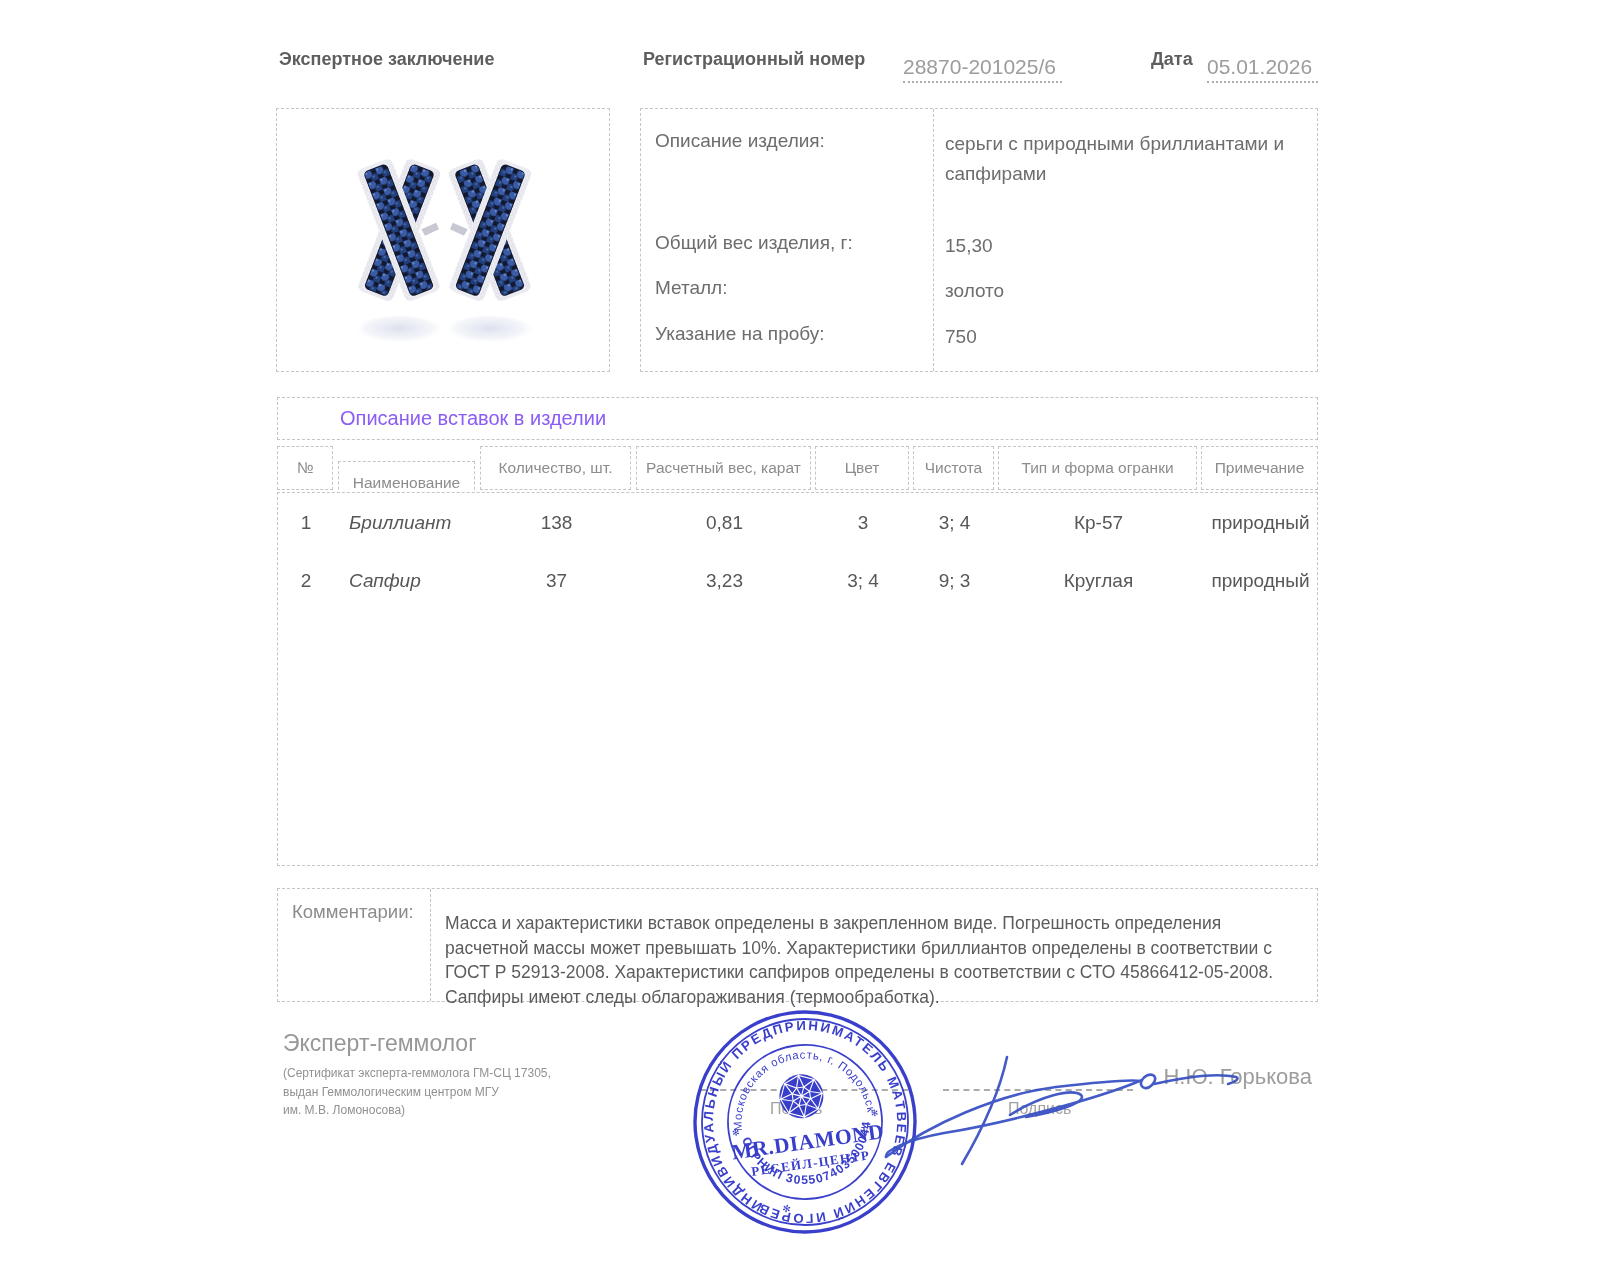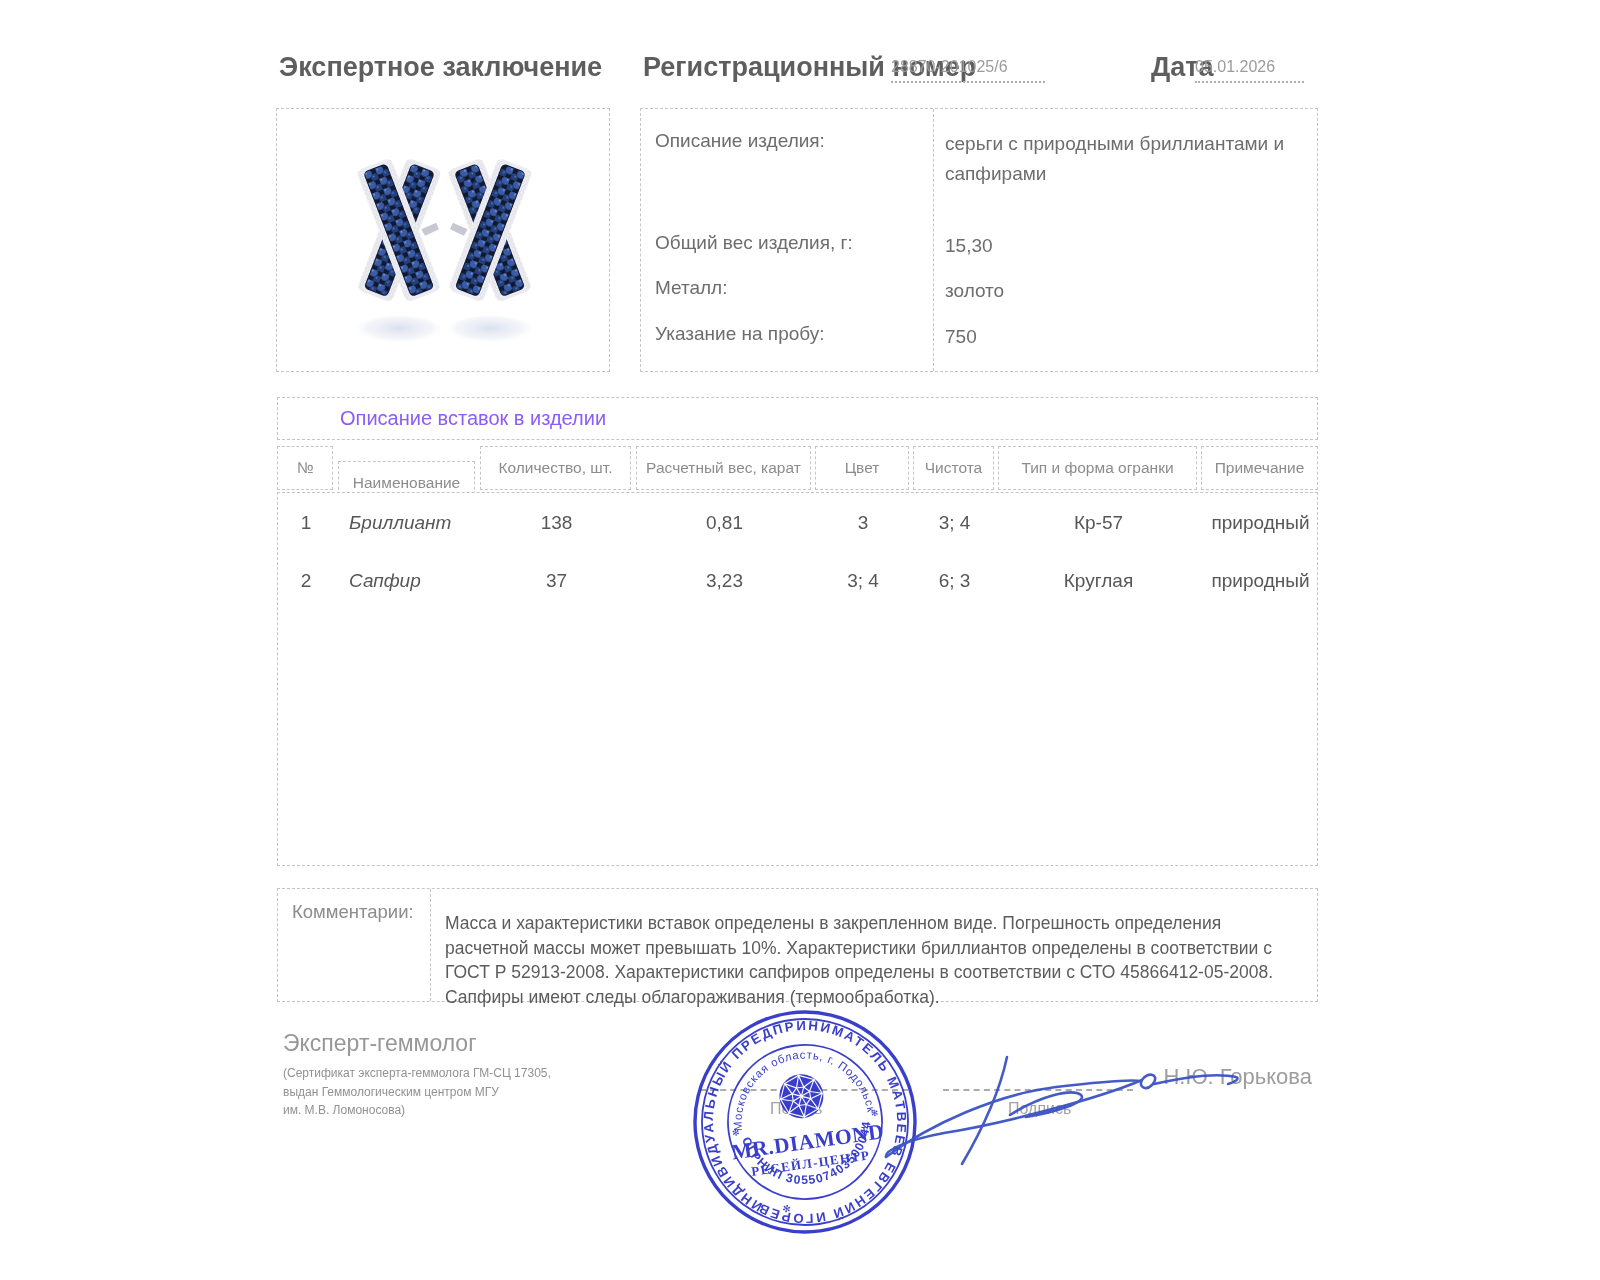--- a/index.html
+++ b/index.html
@@ -1,23 +1,23 @@
 <!DOCTYPE html>
 <html><head>
 <meta charset="utf-8">
 <style>
   html,body{margin:0;padding:0;background:#fff;}
   .page{position:relative;width:1600px;height:1280px;background:#ffffff;
         font-family:"Liberation Sans",sans-serif;overflow:hidden;}
   .dashed{position:absolute;border:1px dashed #c5c5c5;box-sizing:border-box;background:#fff;}
 
   
-  .hlabel{position:absolute;top:56px;font-size:27px;line-height:22px;font-weight:700;color:#5e5e5e;white-space:nowrap;}
-  .hvalue{position:absolute;top:56px;font-size:16px;line-height:22px;color:#9c9c9c;white-space:nowrap;
-          border-bottom:2px dotted #aeaeae;padding:0 6px 3px 0;}
+  .hlabel{position:absolute;top:48px;font-size:18px;line-height:22px;font-weight:700;color:#5e5e5e;white-space:nowrap;}
+  .hvalue{position:absolute;top:56px;font-size:21px;line-height:22px;color:#9c9c9c;white-space:nowrap;
+          border-bottom:2px dotted #aeaeae;padding:0 6px 3px 0;margin-left:12px;}
 
   
   .desc-divider{position:absolute;left:292px;top:0;bottom:0;width:0;border-left:1px dashed #c5c5c5;}
   .drow{position:absolute;left:0;width:100%;}
   .dlabel{position:absolute;left:14px;font-size:19px;line-height:24px;color:#6d6d6d;white-space:nowrap;}
   .dvalue{position:absolute;left:304px;width:360px;font-size:19px;line-height:30px;color:#6d6d6d;}
 
   
   .table-title-box{left:277px;top:397px;width:1041px;height:43px;display:flex;align-items:center;padding-left:21px;}
   .section-title{font-size:20px;color:#8b5cf6;margin-left:41px;}
@@ -150,21 +150,21 @@
       <div class="cell k5">3; 4</div>
       <div class="cell k6">Кр-57</div>
       <div class="cell k7">природный</div>
     </div>
     <div class="tr" style="top:63px;">
       <div class="cell k0">2</div>
       <div class="cell k1 left">Сапфир</div>
       <div class="cell k2">37</div>
       <div class="cell k3">3,23</div>
       <div class="cell k4">3; 4</div>
-      <div class="cell k5">6; 3</div>
+      <div class="cell k5">9; 3</div>
       <div class="cell k6">Круглая</div>
       <div class="cell k7">природный</div>
     </div>
   </div>
 
   <div class="dashed comments-box">
     <div class="com-divider"></div>
     <div class="com-label">Комментарии:</div>
     <div class="com-text">Масса и характеристики вставок определены в закрепленном виде. Погрешность определения расчетной массы может превышать 10%. Характеристики бриллиантов определены в соответствии с ГОСТ Р 52913-2008. Характеристики сапфиров определены в соответствии с СТО 45866412-05-2008. Сапфиры имеют следы облагораживания (термообработка).</div>
   </div>

